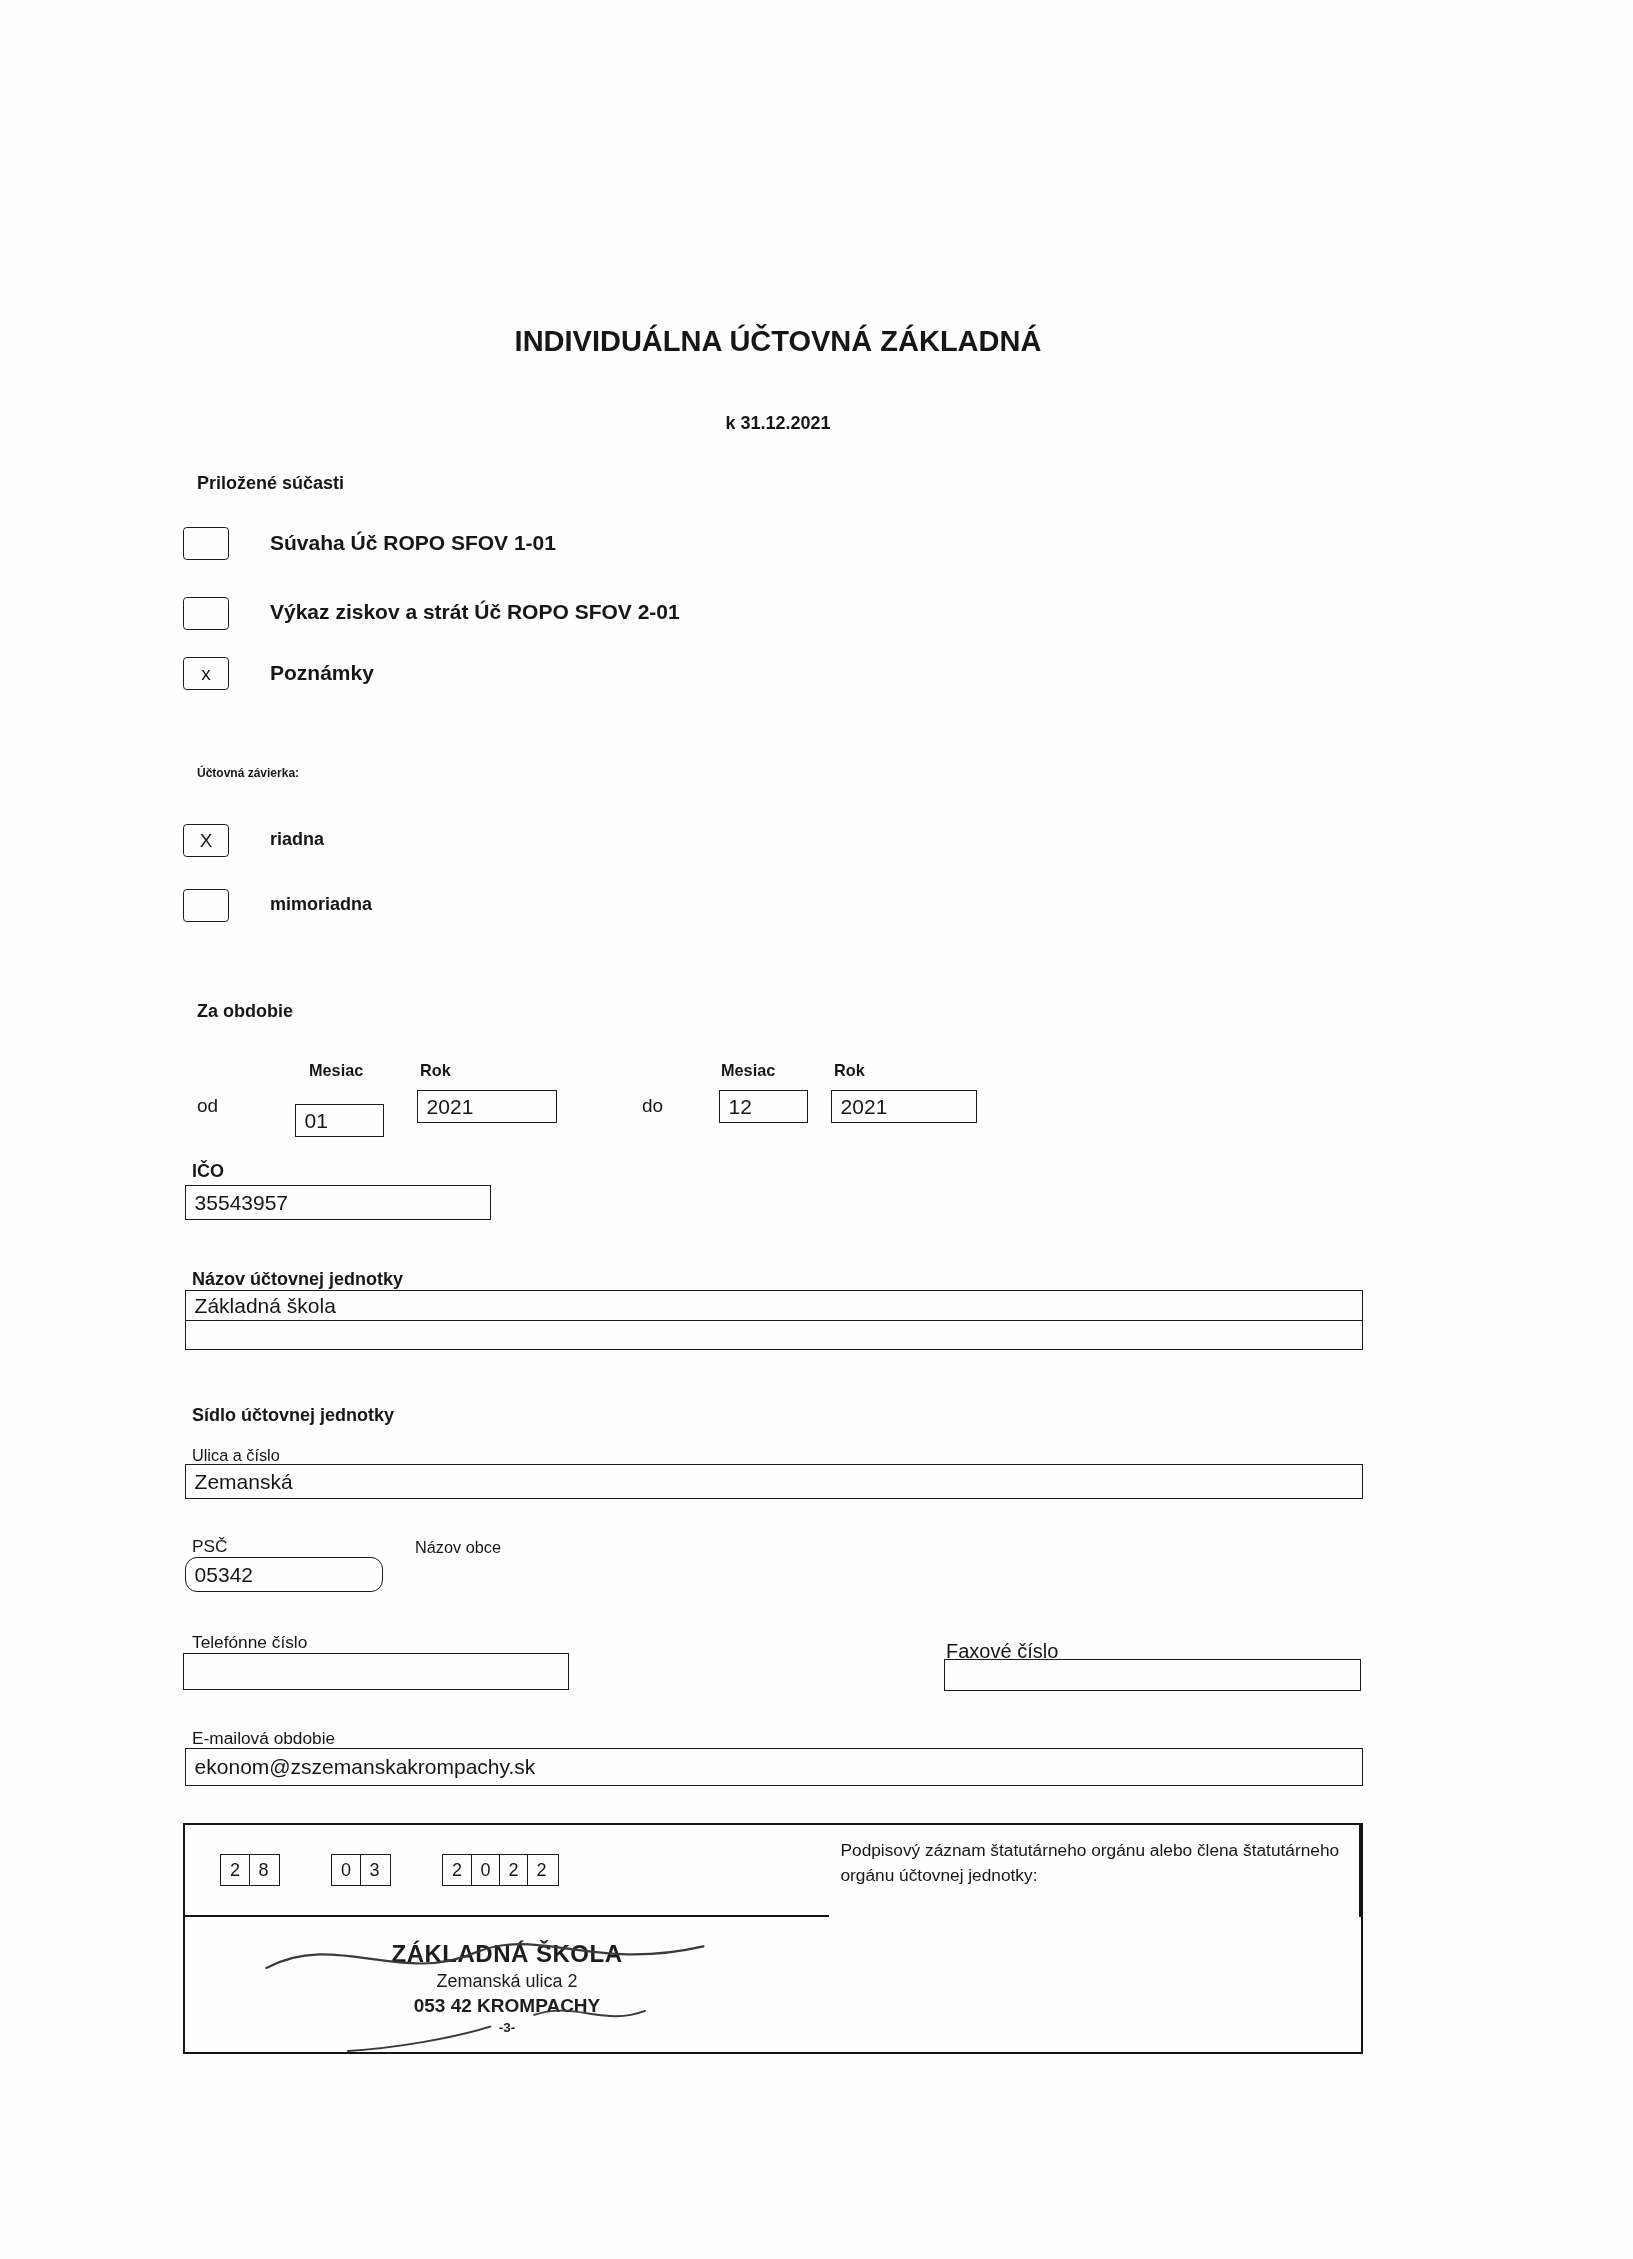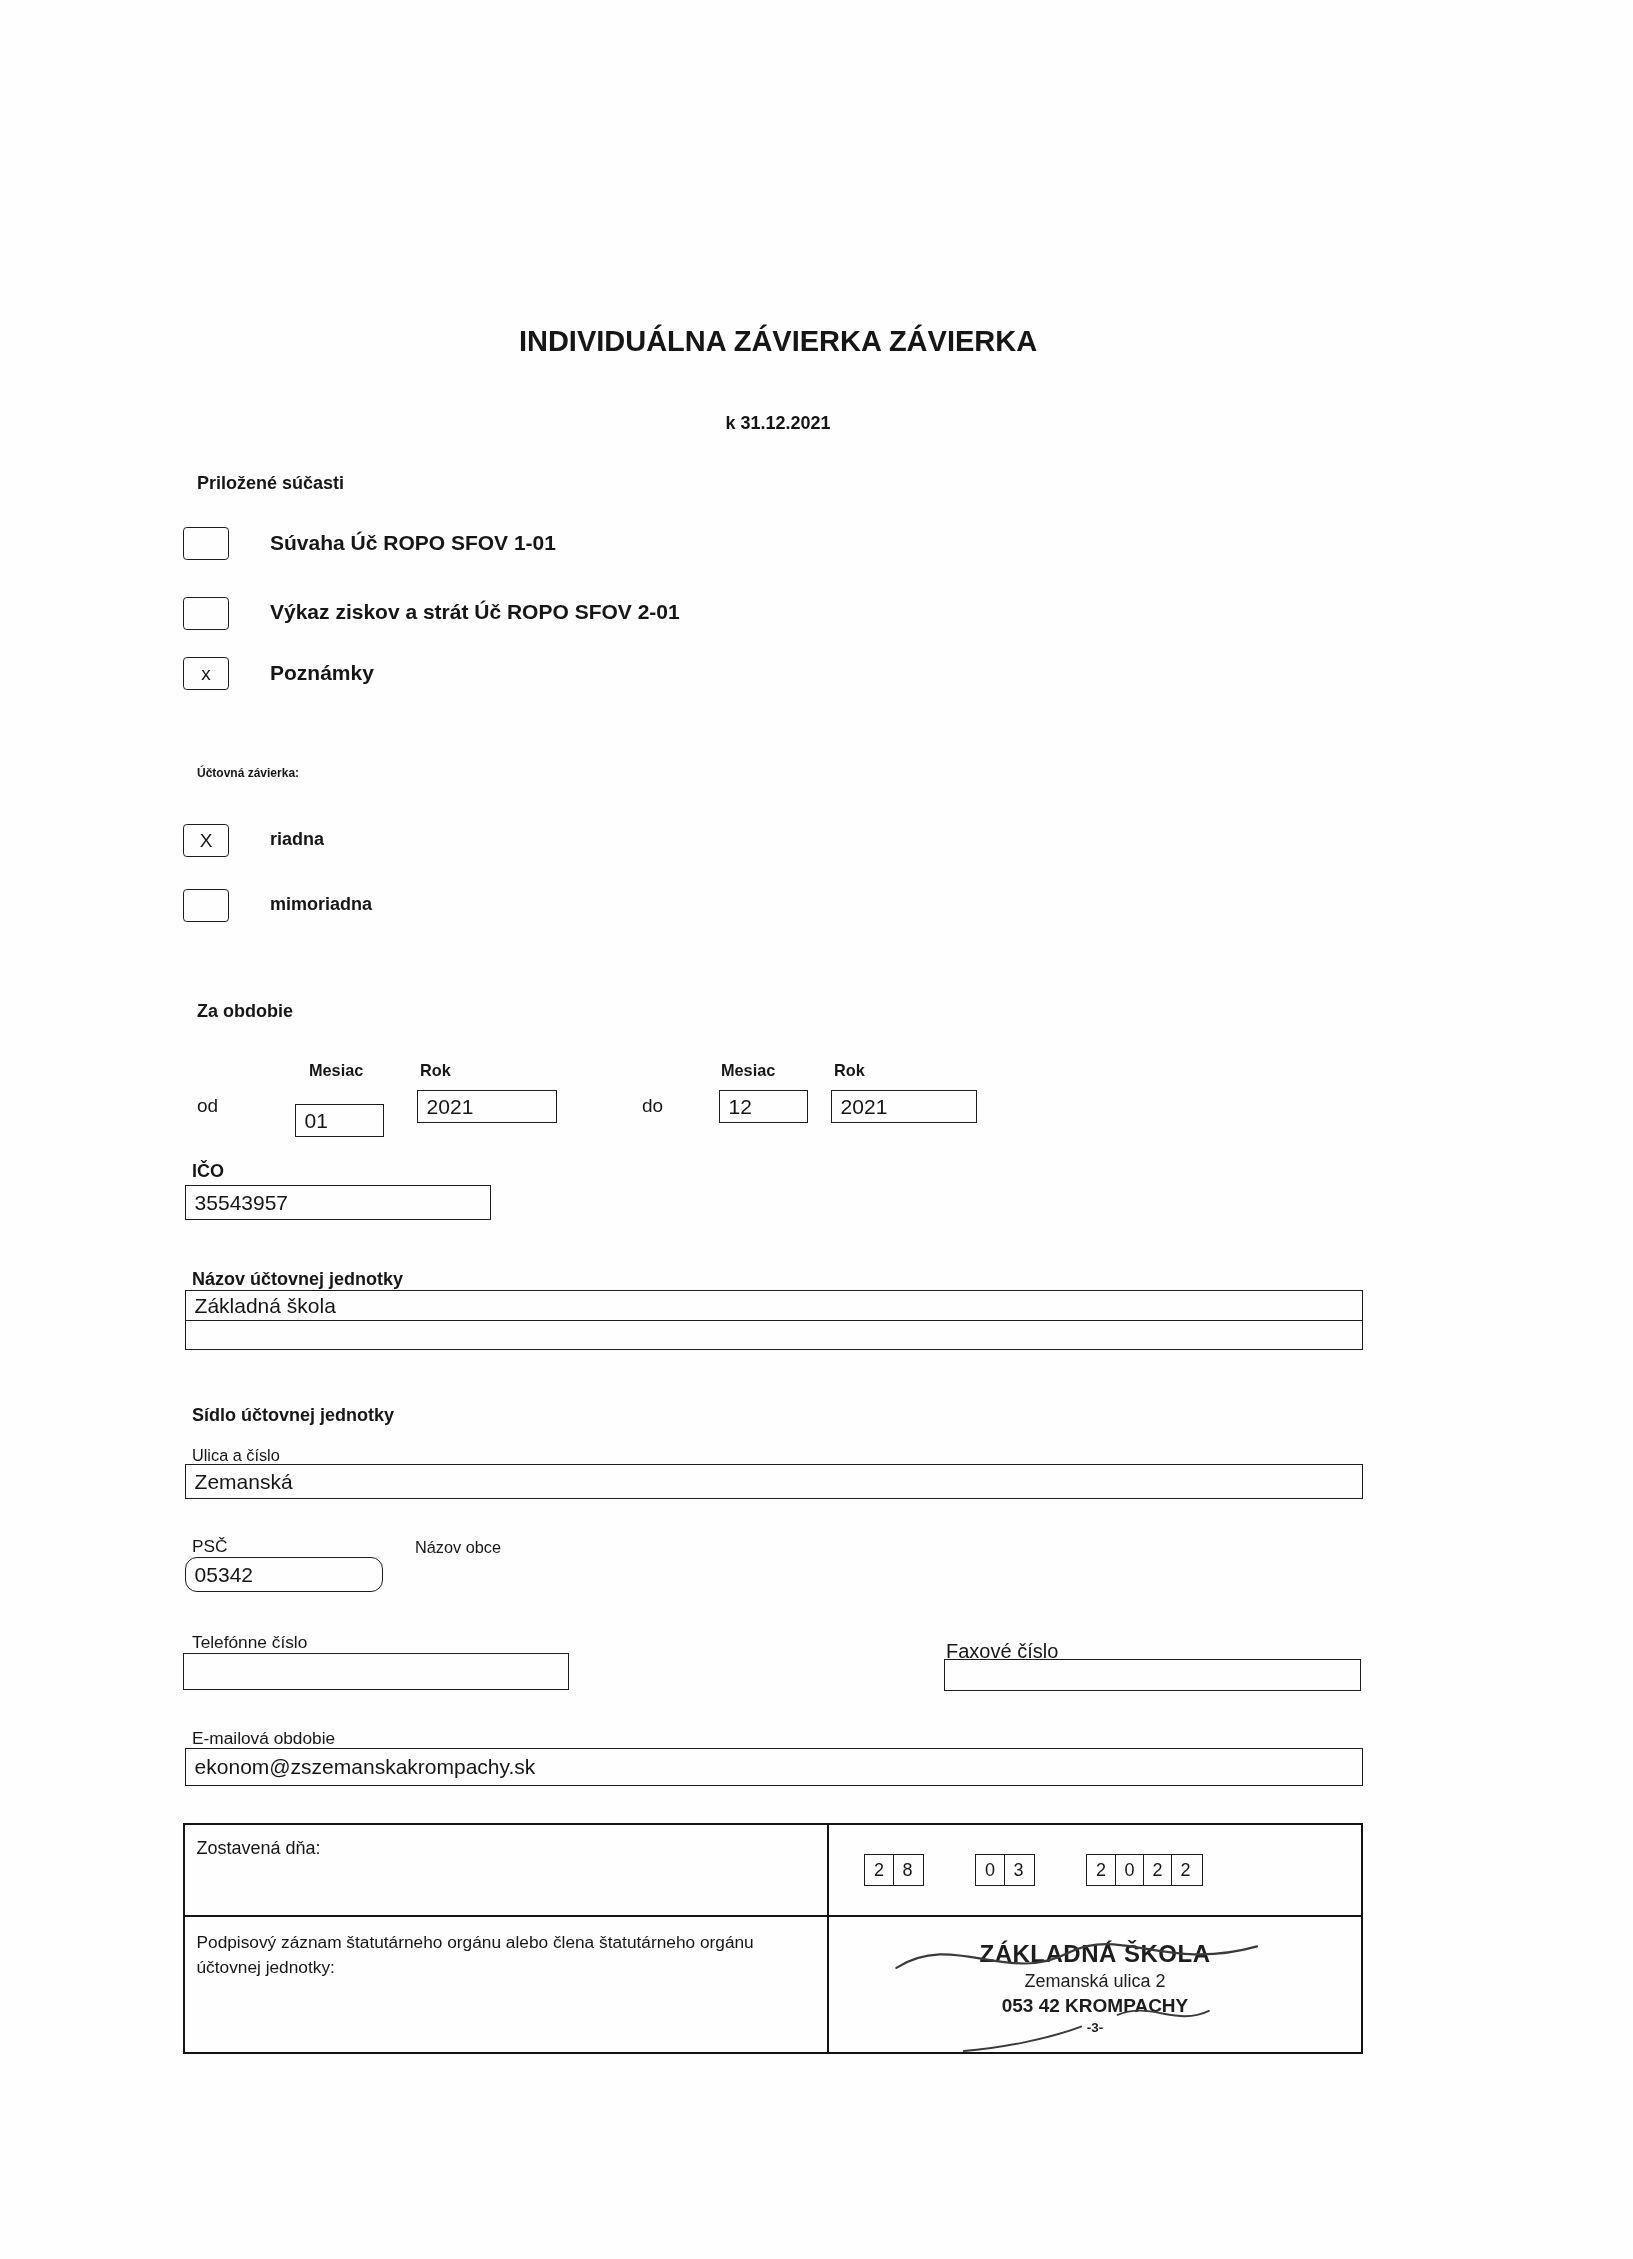--- a/index.html
+++ b/index.html
@@ -75,21 +75,21 @@
   .stamp .s2 { font-size:18px; margin-top:2.9px; }
   .stamp .s3 { font-size:19px; font-weight:bold; margin-top:2.9px; }
   .stamp .s4 { font-size:13.4px; font-weight:bold; margin-top:2.9px; }
   .sig-svg { position:absolute; inset:0; width:100%; height:100%; pointer-events:none; }
 </style>
 </head>
 <body>
 
 <div class="page">
 
-  <div class="abs b center" style="left:0; top:325px; width:1556px; font-size:29px;">INDIVIDUÁLNA ZÁVIERKA ZÁVIERKA</div>
+  <div class="abs b center" style="left:0; top:325px; width:1556px; font-size:29px;">INDIVIDUÁLNA ÚČTOVNÁ ZÁKLADNÁ</div>
   <div class="abs b center" style="left:0; top:413px; width:1556px; font-size:18px;">k 31.12.2021</div>
 
   <div class="abs b" style="left:197px; top:473px; font-size:18px;">Priložené súčasti</div>
 
   <div class="cb" style="left:183px; top:527px;">
     <span></span>
   </div>
   <div class="abs b" style="left:270px; top:531px; font-size:21px;">Súvaha Úč ROPO SFOV 1-01</div>
 
   <div class="cb" style="left:183px; top:597px;">
@@ -170,23 +170,20 @@
     <span></span>
   </div>
 
   <div class="abs" style="left:192px; top:1728px; font-size:17.3px;">E-mailová obdobie</div>
   <div class="box" style="left:185px; top:1748px; width:1178px; height:38px;">
     <span>ekonom@zszemanskakrompachy.sk</span>
   </div>
 
   <div class="ftable">
 
-    <div class="fcell fc-a1">
-      <span>Zostavená dňa:</span>
-    </div>
 
     <div class="fcell fc-b1">
       <div class="dgroup" style="left:35px; width:60px;">
         <span class="dg">2</span>
         <span class="dg">8</span>
       </div>
       <div class="dgroup" style="left:146px; width:60px;">
         <span class="dg">0</span>
         <span class="dg">3</span>
       </div>

